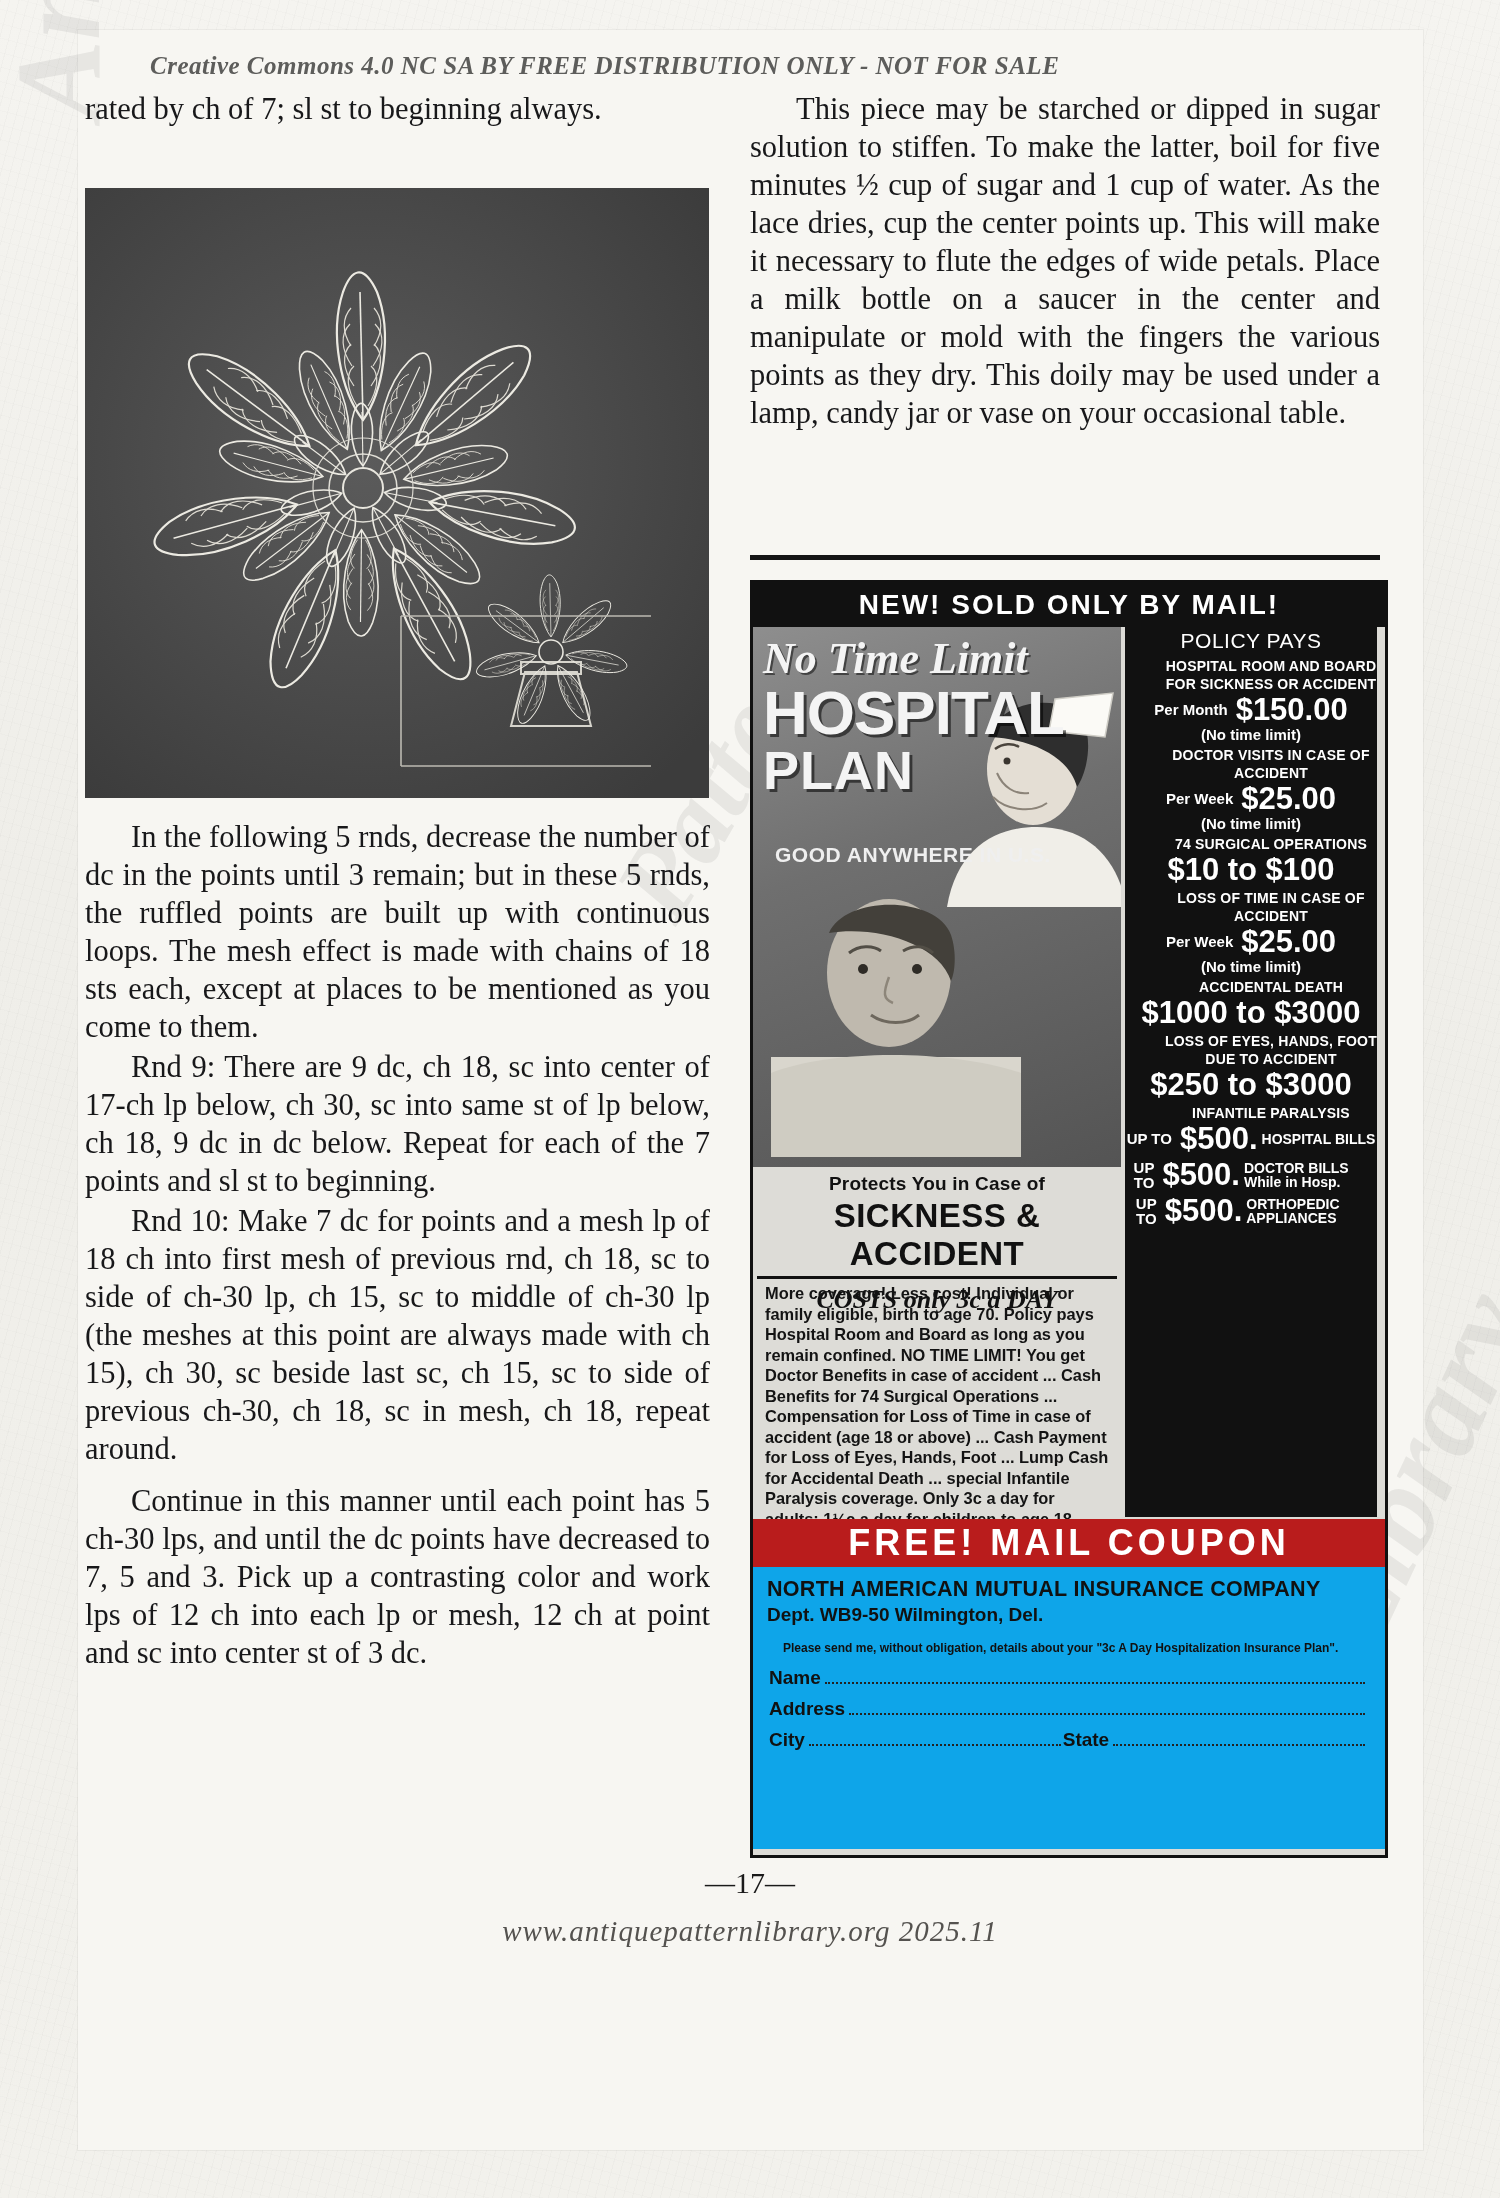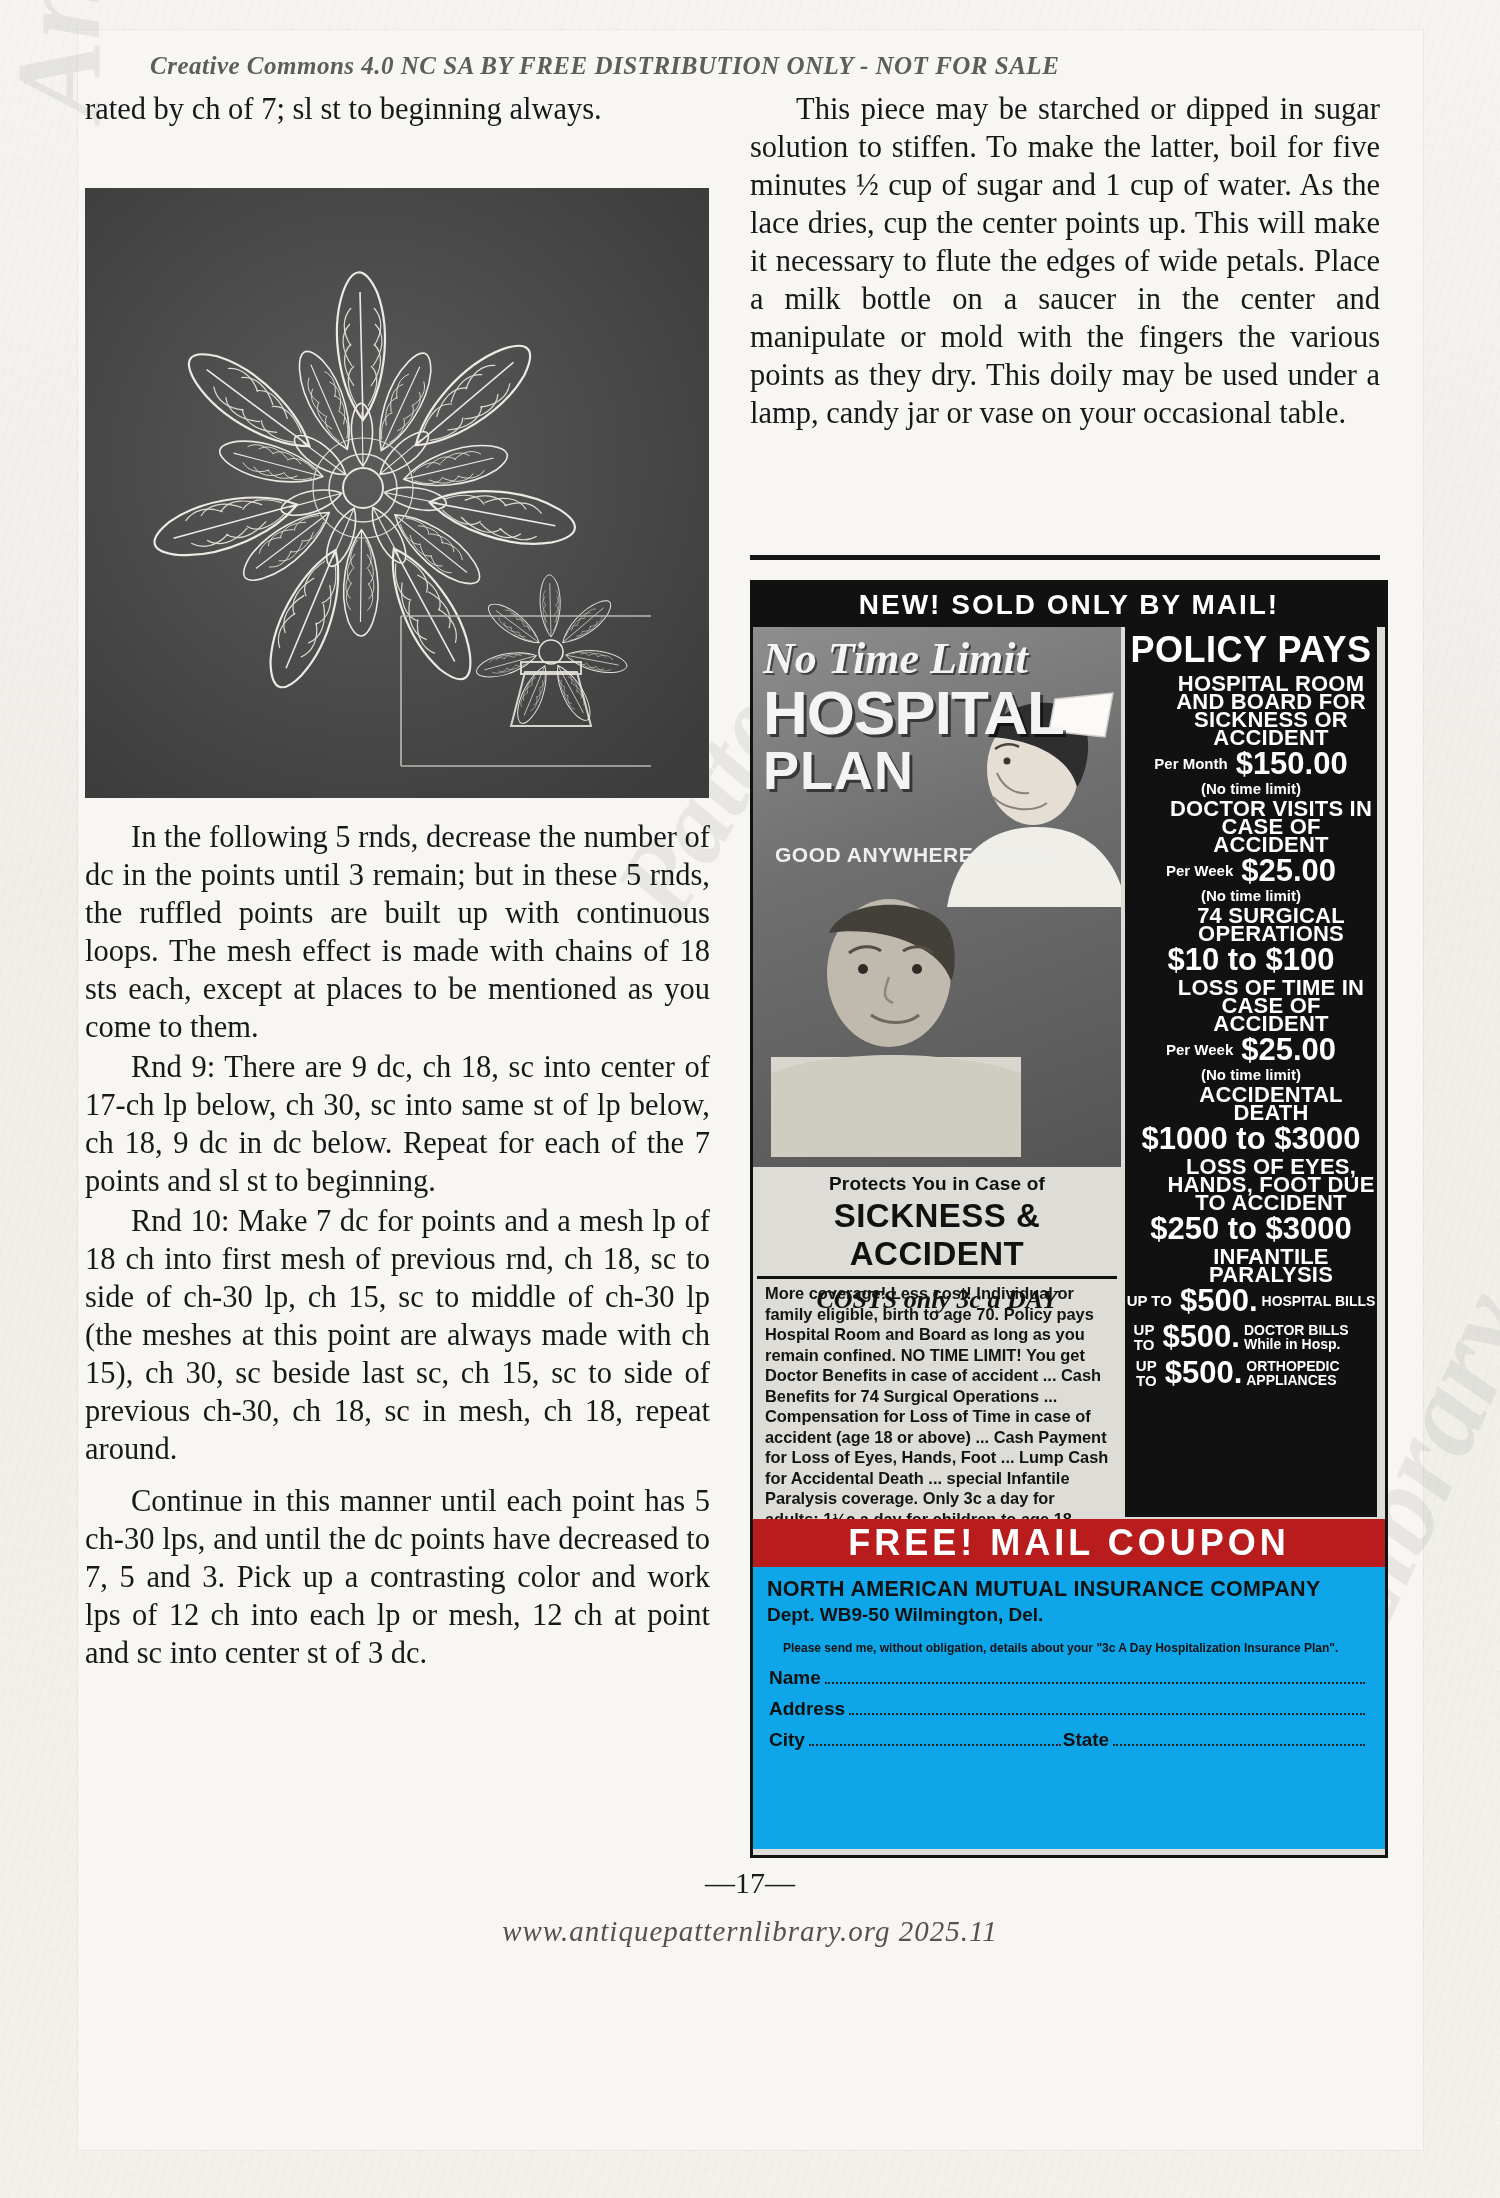--- a/index.html
+++ b/index.html
@@ -215,27 +215,27 @@
     left: 372px;
     top: 44px;
     width: 252px;
     height: 890px;
     background: #111;
     color: #fff;
     text-align: center;
   }
   .policy h3 {
     margin: 2px 0 4px 0;
-    font-size: 36px;
+    font-size: 21px;
     letter-spacing: 0.5px;
-    font-weight: bold;
+    font-weight: normal;
   }
   .policy .row { margin-bottom: 3px; }
   .policy .cap {
-    font-size: 22px;
+    font-size: 14px;
     font-weight: bold;
     line-height: 18px;
     letter-spacing: 0.2px;
     padding-left: 40px;
   }
   .policy .amt {
     font-size: 31px;
     font-weight: bold;
     line-height: 33px;
   }

